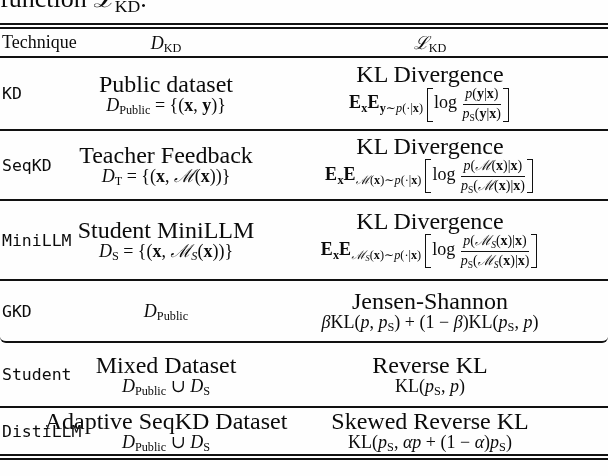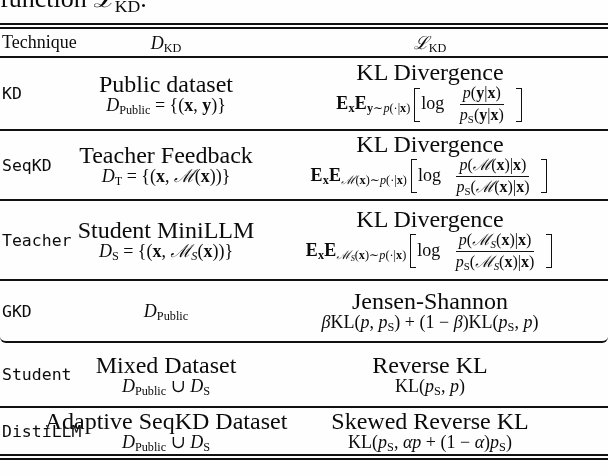--- a/index.html
+++ b/index.html
@@ -51,21 +51,21 @@
   }
   .lbl { font-size: 24px; line-height: 20px; white-space: nowrap; }
   .math { font-size: 18px; line-height: 1; white-space: nowrap; }
   sub { font-size: 0.68em; line-height: 0; vertical-align: -0.28em; }
   .m-i, .m-cal { font-style: italic; }
   .m-b  { font-weight: bold; }
   .m-bb { font-weight: bold; letter-spacing: 0.3px; }
   .m-r  { font-style: normal; }
   .frac {
     display: inline-block; vertical-align: middle; text-align: center;
-    font-size: 16px; line-height: 1.18; margin: 0 11px;
+    font-size: 14px; line-height: 1.18; margin: 0 1px;
   }
   .frac .num { display: block; border-bottom: 1.4px solid #111; padding: 0 2px 1px; }
   .frac .den { display: block; padding-top: 1px; text-align: center; }
   .big { display: inline-block; width: 6px; height: 34px; vertical-align: middle; }
   .lb { border-left: 1.6px solid #111; border-top: 1.6px solid #111; border-bottom: 1.6px solid #111; margin: 0 1px 0 4px; }
   .rb { border-right: 1.6px solid #111; border-top: 1.6px solid #111; border-bottom: 1.6px solid #111; margin: 0 2px 0 1px; }
 </style>
 </head>
 <body>
 
@@ -106,21 +106,21 @@
       <span class="lbl">Teacher Feedback</span>
       <span class="math"><span class="m-cal">D</span><sub><span class="m-r">T</span></sub><span class="m-r"> = {(</span><span class="m-b">x</span><span class="m-r">, </span><span class="m-cal">ℳ</span><span class="m-r">(</span><span class="m-b">x</span><span class="m-r">))}</span></span>
     </div>
     <div class="cell ctr">
       <span class="lbl">KL Divergence</span>
       <span class="math"><span class="m-bb">E</span><sub><span class="m-b">x</span></sub><span class="m-bb">E</span><sub><span class="m-cal">ℳ</span><span class="m-r">(</span><span class="m-b">x</span><span class="m-r">)∼</span><span class="m-i">p</span><span class="m-r">(·|</span><span class="m-b">x</span><span class="m-r">)</span></sub><span class="big lb"></span><span class="m-r">log </span><span class="frac"><span class="num"><span class="m-i">p</span><span class="m-r">(</span><span class="m-cal">ℳ</span><span class="m-r">(</span><span class="m-b">x</span><span class="m-r">)|</span><span class="m-b">x</span><span class="m-r">)</span></span><span class="den"><span class="m-i">p</span><sub><span class="m-r">S</span></sub><span class="m-r">(</span><span class="m-cal">ℳ</span><span class="m-r">(</span><span class="m-b">x</span><span class="m-r">)|</span><span class="m-b">x</span><span class="m-r">)</span></span></span><span class="big rb"></span></span>
     </div>
   </div>
 
   <div class="row h-imitkd bordered">
-    <div class="cell tech">Teacher</div>
+    <div class="cell tech">MiniLLM</div>
     <div class="cell ctr">
       <span class="lbl">Student MiniLLM</span>
       <span class="math"><span class="m-cal">D</span><sub><span class="m-r">S</span></sub><span class="m-r"> = {(</span><span class="m-b">x</span><span class="m-r">, </span><span class="m-cal">ℳ</span><sub><span class="m-i">S</span></sub><span class="m-r">(</span><span class="m-b">x</span><span class="m-r">))}</span></span>
     </div>
     <div class="cell ctr">
       <span class="lbl">KL Divergence</span>
       <span class="math"><span class="m-bb">E</span><sub><span class="m-b">x</span></sub><span class="m-bb">E</span><sub><span class="m-cal">ℳ</span><sub><span class="m-i">S</span></sub><span class="m-r">(</span><span class="m-b">x</span><span class="m-r">)∼</span><span class="m-i">p</span><span class="m-r">(·|</span><span class="m-b">x</span><span class="m-r">)</span></sub><span class="big lb"></span><span class="m-r">log </span><span class="frac"><span class="num"><span class="m-i">p</span><span class="m-r">(</span><span class="m-cal">ℳ</span><sub><span class="m-i">S</span></sub><span class="m-r">(</span><span class="m-b">x</span><span class="m-r">)|</span><span class="m-b">x</span><span class="m-r">)</span></span><span class="den"><span class="m-i">p</span><sub><span class="m-r">S</span></sub><span class="m-r">(</span><span class="m-cal">ℳ</span><sub><span class="m-i">S</span></sub><span class="m-r">(</span><span class="m-b">x</span><span class="m-r">)|</span><span class="m-b">x</span><span class="m-r">)</span></span></span><span class="big rb"></span></span>
     </div>
   </div>
 

